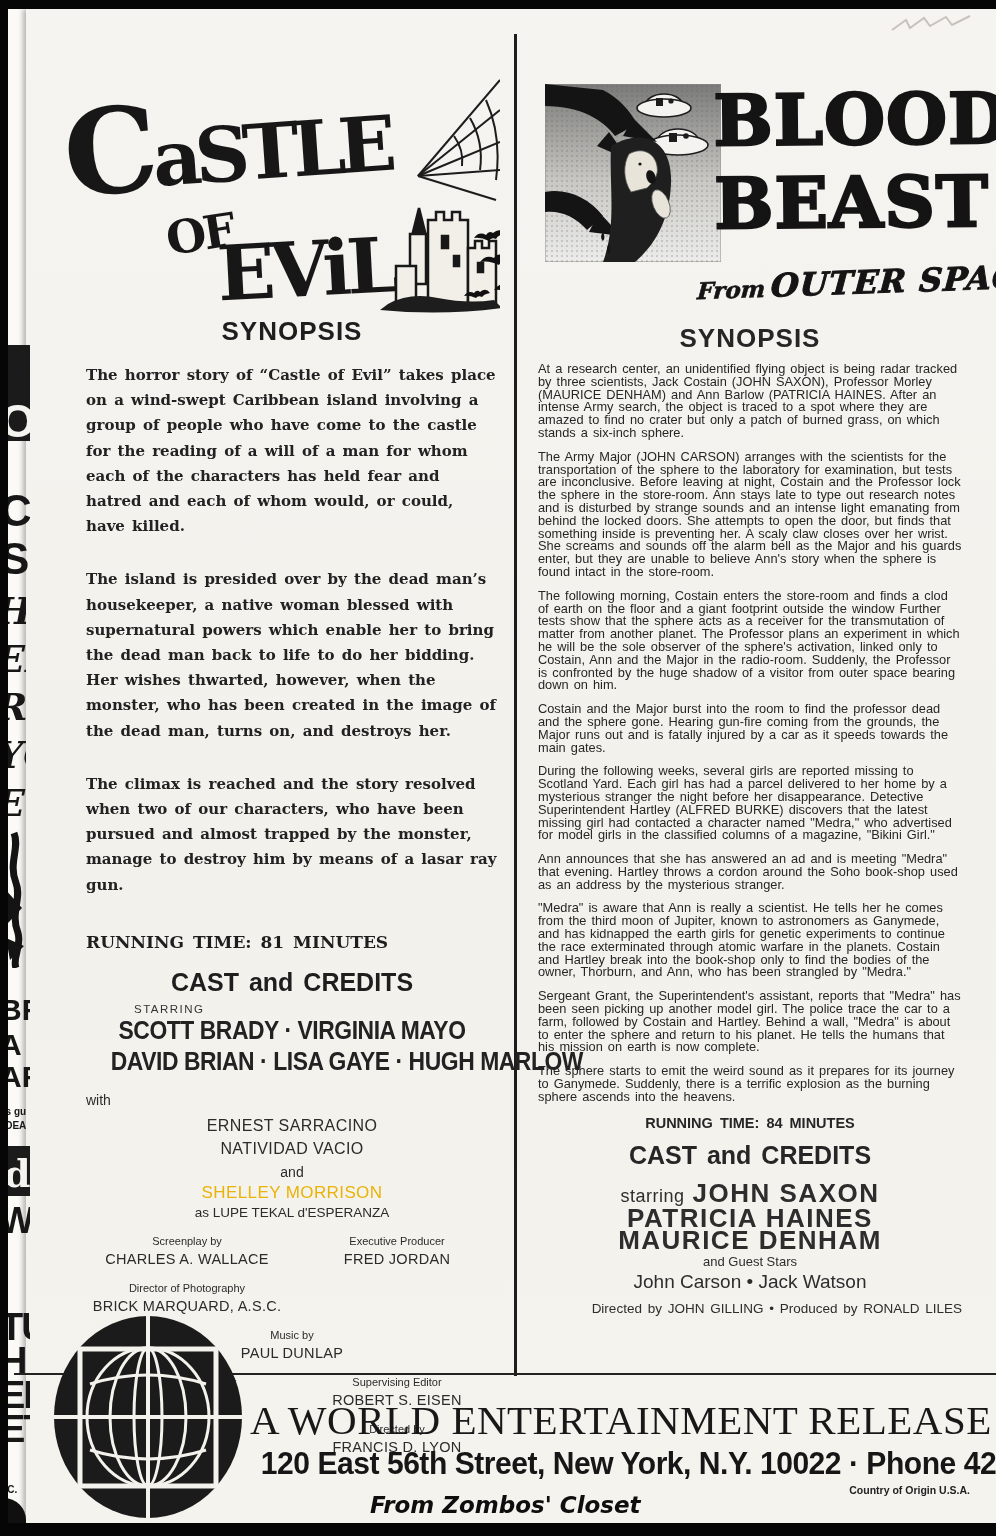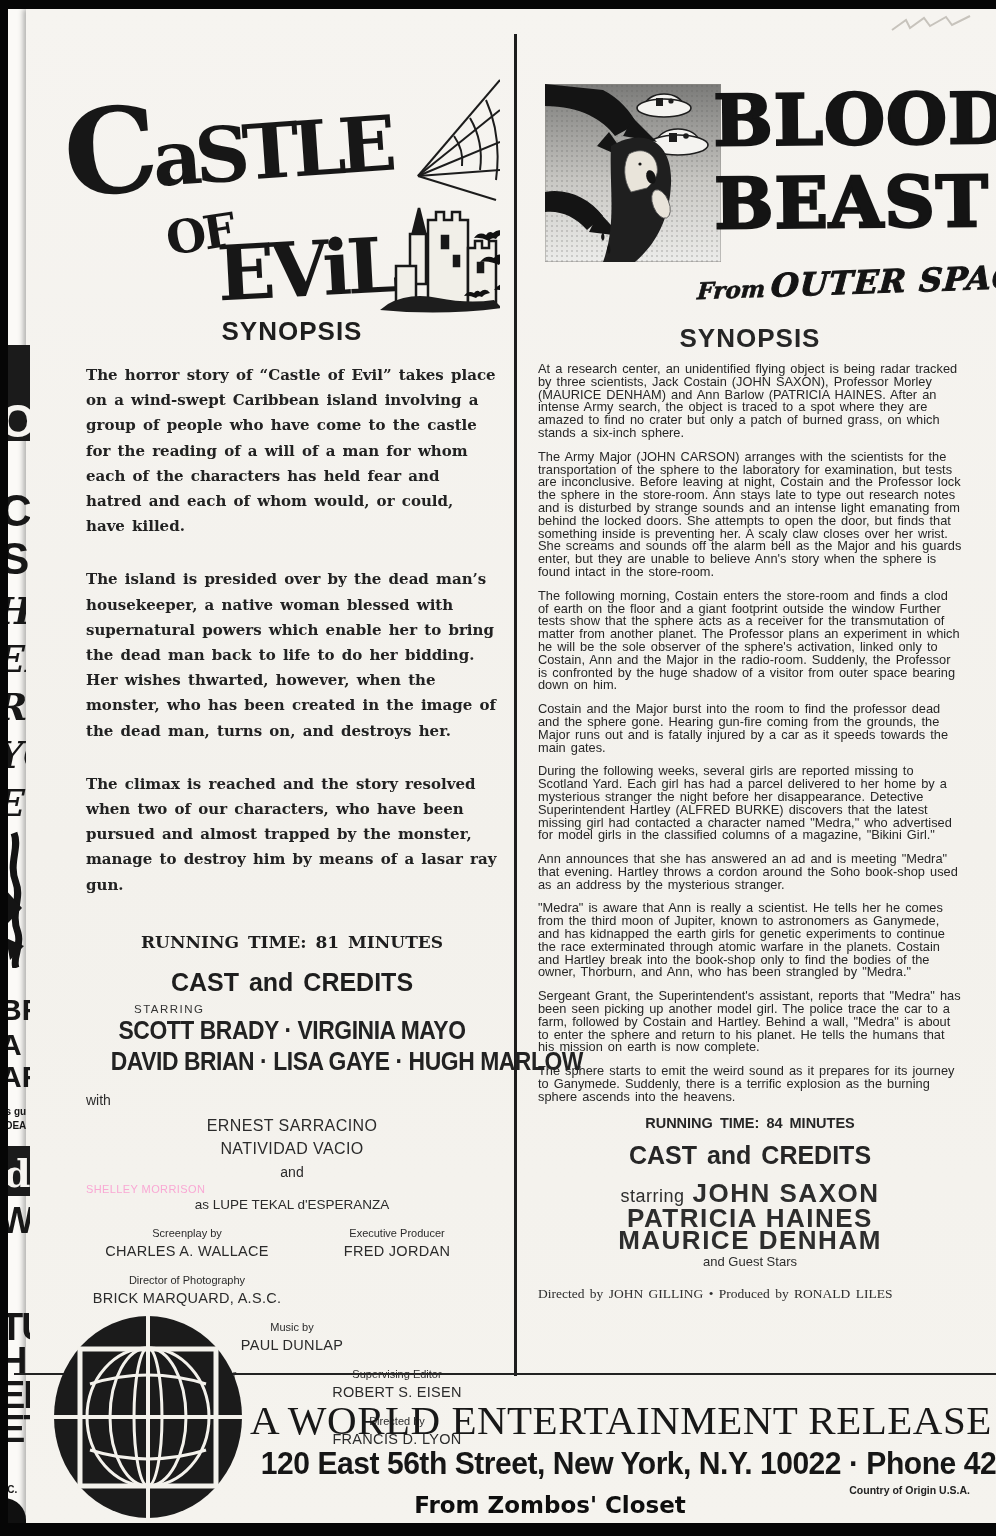--- a/index.html
+++ b/index.html
@@ -37,28 +37,28 @@
   
   .divider{left:514px;top:34px;width:3px;height:1342px;background:#1d1d1d;z-index:3;}
   .foot-rule{left:14px;top:1373px;width:982px;height:2px;background:#222;z-index:3;}
   .pencil{left:890px;top:12px;width:86px;height:26px;z-index:3;}
 
   
   .castle-logo{left:66px;top:58px;width:434px;height:260px;z-index:3;}
   .left-col{left:86px;top:316px;width:412px;z-index:3;color:#1e1e1e;}
   .syn-head{text-align:center;font-weight:bold;font-size:26px;letter-spacing:1px;margin:0 0 16px;}
   .left-para{font-family:"DejaVu Serif",serif;font-weight:bold;font-size:15px;line-height:25.2px;word-spacing:2px;margin:0 0 28px;color:#222;}
-  .running{text-align:center;font-family:"DejaVu Serif",serif;font-weight:bold;font-size:17px;word-spacing:3px;margin:34px 0 16px;}
+  .running{text-align:left;font-family:"DejaVu Serif",serif;font-weight:bold;font-size:17px;word-spacing:3px;margin:34px 0 16px;}
   .cast-head{text-align:center;font-weight:bold;font-size:25px;word-spacing:3px;margin:15px 0 6px;}
   .starring-label{margin-left:48px;font-size:11.5px;letter-spacing:1.5px;color:#333;}
   .names-line{text-align:center;font-weight:bold;font-size:26px;line-height:31px;white-space:nowrap;transform:scaleX(.88);transform-origin:center;letter-spacing:-.5px;color:#222;}
   .with-label{text-align:left;font-size:14px;margin:15px 0 6px;color:#2b2b2b;}
   .co-name{text-align:center;font-size:16px;line-height:23px;letter-spacing:.4px;color:#2b2b2b;}
   .and-label{text-align:center;font-size:14px;margin:4px 0 3px;color:#2b2b2b;}
-  .featured{text-align:left;font-size:11px;letter-spacing:.4px;color:#f9a8d4;}
+  .featured{text-align:center;font-size:17px;letter-spacing:.4px;color:#eab308;}
   .featured-as{text-align:center;font-size:13.5px;margin:2px 0 13px;color:#2b2b2b;}
   .credits{display:grid;grid-template-columns:1fr 1fr;row-gap:11px;column-gap:8px;text-align:center;color:#2b2b2b;}
   .credit .role{font-size:11px;line-height:17px;}
   .credit .cname{font-size:14.5px;line-height:19px;letter-spacing:.3px;}
   .credit-full{grid-column:span 2;}
 
   
   .bb-ill{left:545px;top:84px;width:176px;height:178px;z-index:3;}
   .bb-title{left:714px;top:78px;width:282px;z-index:3;font-family:"DejaVu Serif",serif;font-weight:bold;font-size:70px;line-height:83px;color:#141414;-webkit-text-stroke:2.5px #141414;letter-spacing:1px;transform:rotate(-.5deg);}
   .bb-sub{left:698px;top:264px;width:298px;z-index:3;font-family:"DejaVu Serif",serif;font-style:italic;font-weight:bold;color:#141414;white-space:nowrap;transform:skewX(-6deg) rotate(-2deg);}
@@ -66,28 +66,28 @@
   .bb-sub .outer{font-size:32px;-webkit-text-stroke:1px #141414;letter-spacing:1px;}
   .right-col{left:538px;top:323px;width:424px;z-index:3;color:#262626;}
   .syn-head2{text-align:center;font-weight:bold;font-size:26px;letter-spacing:1px;margin:0 0 9px;}
   .r-para{font-size:12.8px;line-height:12.8px;word-spacing:1.5px;margin:0 0 11px;}
   .running2{text-align:center;font-weight:bold;font-size:14.5px;word-spacing:3px;margin:3px 0 10px;}
   .cast-head2{text-align:center;font-weight:bold;font-size:25px;word-spacing:3px;margin:9px 0 13px;}
   .star-line{text-align:center;font-weight:bold;font-size:26px;line-height:21px;letter-spacing:1.5px;color:#2d2d2d;margin-bottom:1px;}
   .star-line .starring-sm{font-weight:normal;font-size:18px;letter-spacing:.5px;margin-right:8px;text-transform:lowercase;}
   .guest-label{text-align:center;font-size:13px;margin-top:3px;color:#2d2d2d;}
   .guests{text-align:center;font-size:19px;margin-top:2px;color:#2d2d2d;}
-  .directed{text-align:left;font-size:13.5px;word-spacing:2px;margin-top:17px;color:#2d2d2d;font-family:Liberation Serif, serif;}
+  .directed{text-align:right;font-size:13.5px;word-spacing:2px;margin-top:8px;color:#2d2d2d;}
 
   
   .globe{left:52px;top:1316px;width:192px;height:207px;z-index:3;}
   .release-line{left:250px;top:1396px;width:724px;text-align:center;font-family:"Liberation Serif",serif;font-size:41px;letter-spacing:.5px;color:#181818;white-space:nowrap;z-index:3;}
   .address-line{left:250px;top:1446px;width:724px;text-align:center;font-weight:bold;font-size:31px;letter-spacing:-.5px;color:#161616;white-space:nowrap;transform:scaleX(.97);z-index:3;}
   .country{left:820px;top:1484px;width:150px;text-align:right;font-weight:bold;font-size:10.5px;color:#222;z-index:3;}
-  .caption{left:370px;top:1492px;width:360px;text-align:center;font-family:"DejaVu Sans",sans-serif;font-weight:bold;font-size:23px;color:#0e0e0e;z-index:7;}
+  .caption{left:370px;top:1492px;width:360px;font-family:"DejaVu Sans",sans-serif;font-style:italic;font-weight:bold;font-size:23px;color:#0e0e0e;z-index:7;}
 </style>
 </head>
 <body>
 
 <div class="abs top-bar"></div>
 <div class="abs left-bar"></div>
 <div class="abs under-strip"></div>
 <div class="abs main-paper"></div>
 
 <div class="frag frag-box fg-ou">OU</div>
@@ -280,20 +280,21 @@
   <p class="r-para">Sergeant Grant, the Superintendent's assistant, reports that "Medra" has been seen picking up another model girl. The police trace the car to a farm, followed by Costain and Hartley. Behind a wall, "Medra" is about to enter the sphere and return to his planet. He tells the humans that his mission on earth is now complete.</p>
   <p class="r-para">The sphere starts to emit the weird sound as it prepares for its journey to Ganymede. Suddenly, there is a terrific explosion as the burning sphere ascends into the heavens.</p>
   <div class="running2">RUNNING TIME: 84 MINUTES</div>
   <div class="cast-head2">CAST and CREDITS</div>
   <div class="star-line">
     <span class="starring-sm">starring</span><span>JOHN SAXON</span>
   </div>
   <div class="star-line"><span>PATRICIA HAINES</span></div>
   <div class="star-line"><span>MAURICE DENHAM</span></div>
   <div class="guest-label">and Guest Stars</div>
+  <div class="guests">John Carson • Jack Watson</div>
   <div class="directed">Directed by JOHN GILLING  •  Produced by RONALD LILES</div>
 </div>
 
 <svg class="abs globe" viewBox="0 0 192 207">
   <ellipse cx="96" cy="101" rx="94" ry="101" fill="#1b1b1b"></ellipse>
   <rect x="28" y="33" width="136" height="137" fill="none" stroke="#f4f2ec" stroke-width="5"></rect>
   <g stroke="#f4f2ec" stroke-width="3" fill="none">
     <ellipse cx="96" cy="101" rx="61" ry="69"></ellipse>
     <ellipse cx="96" cy="101" rx="38" ry="69"></ellipse>
     <ellipse cx="96" cy="101" rx="14" ry="69"></ellipse>

